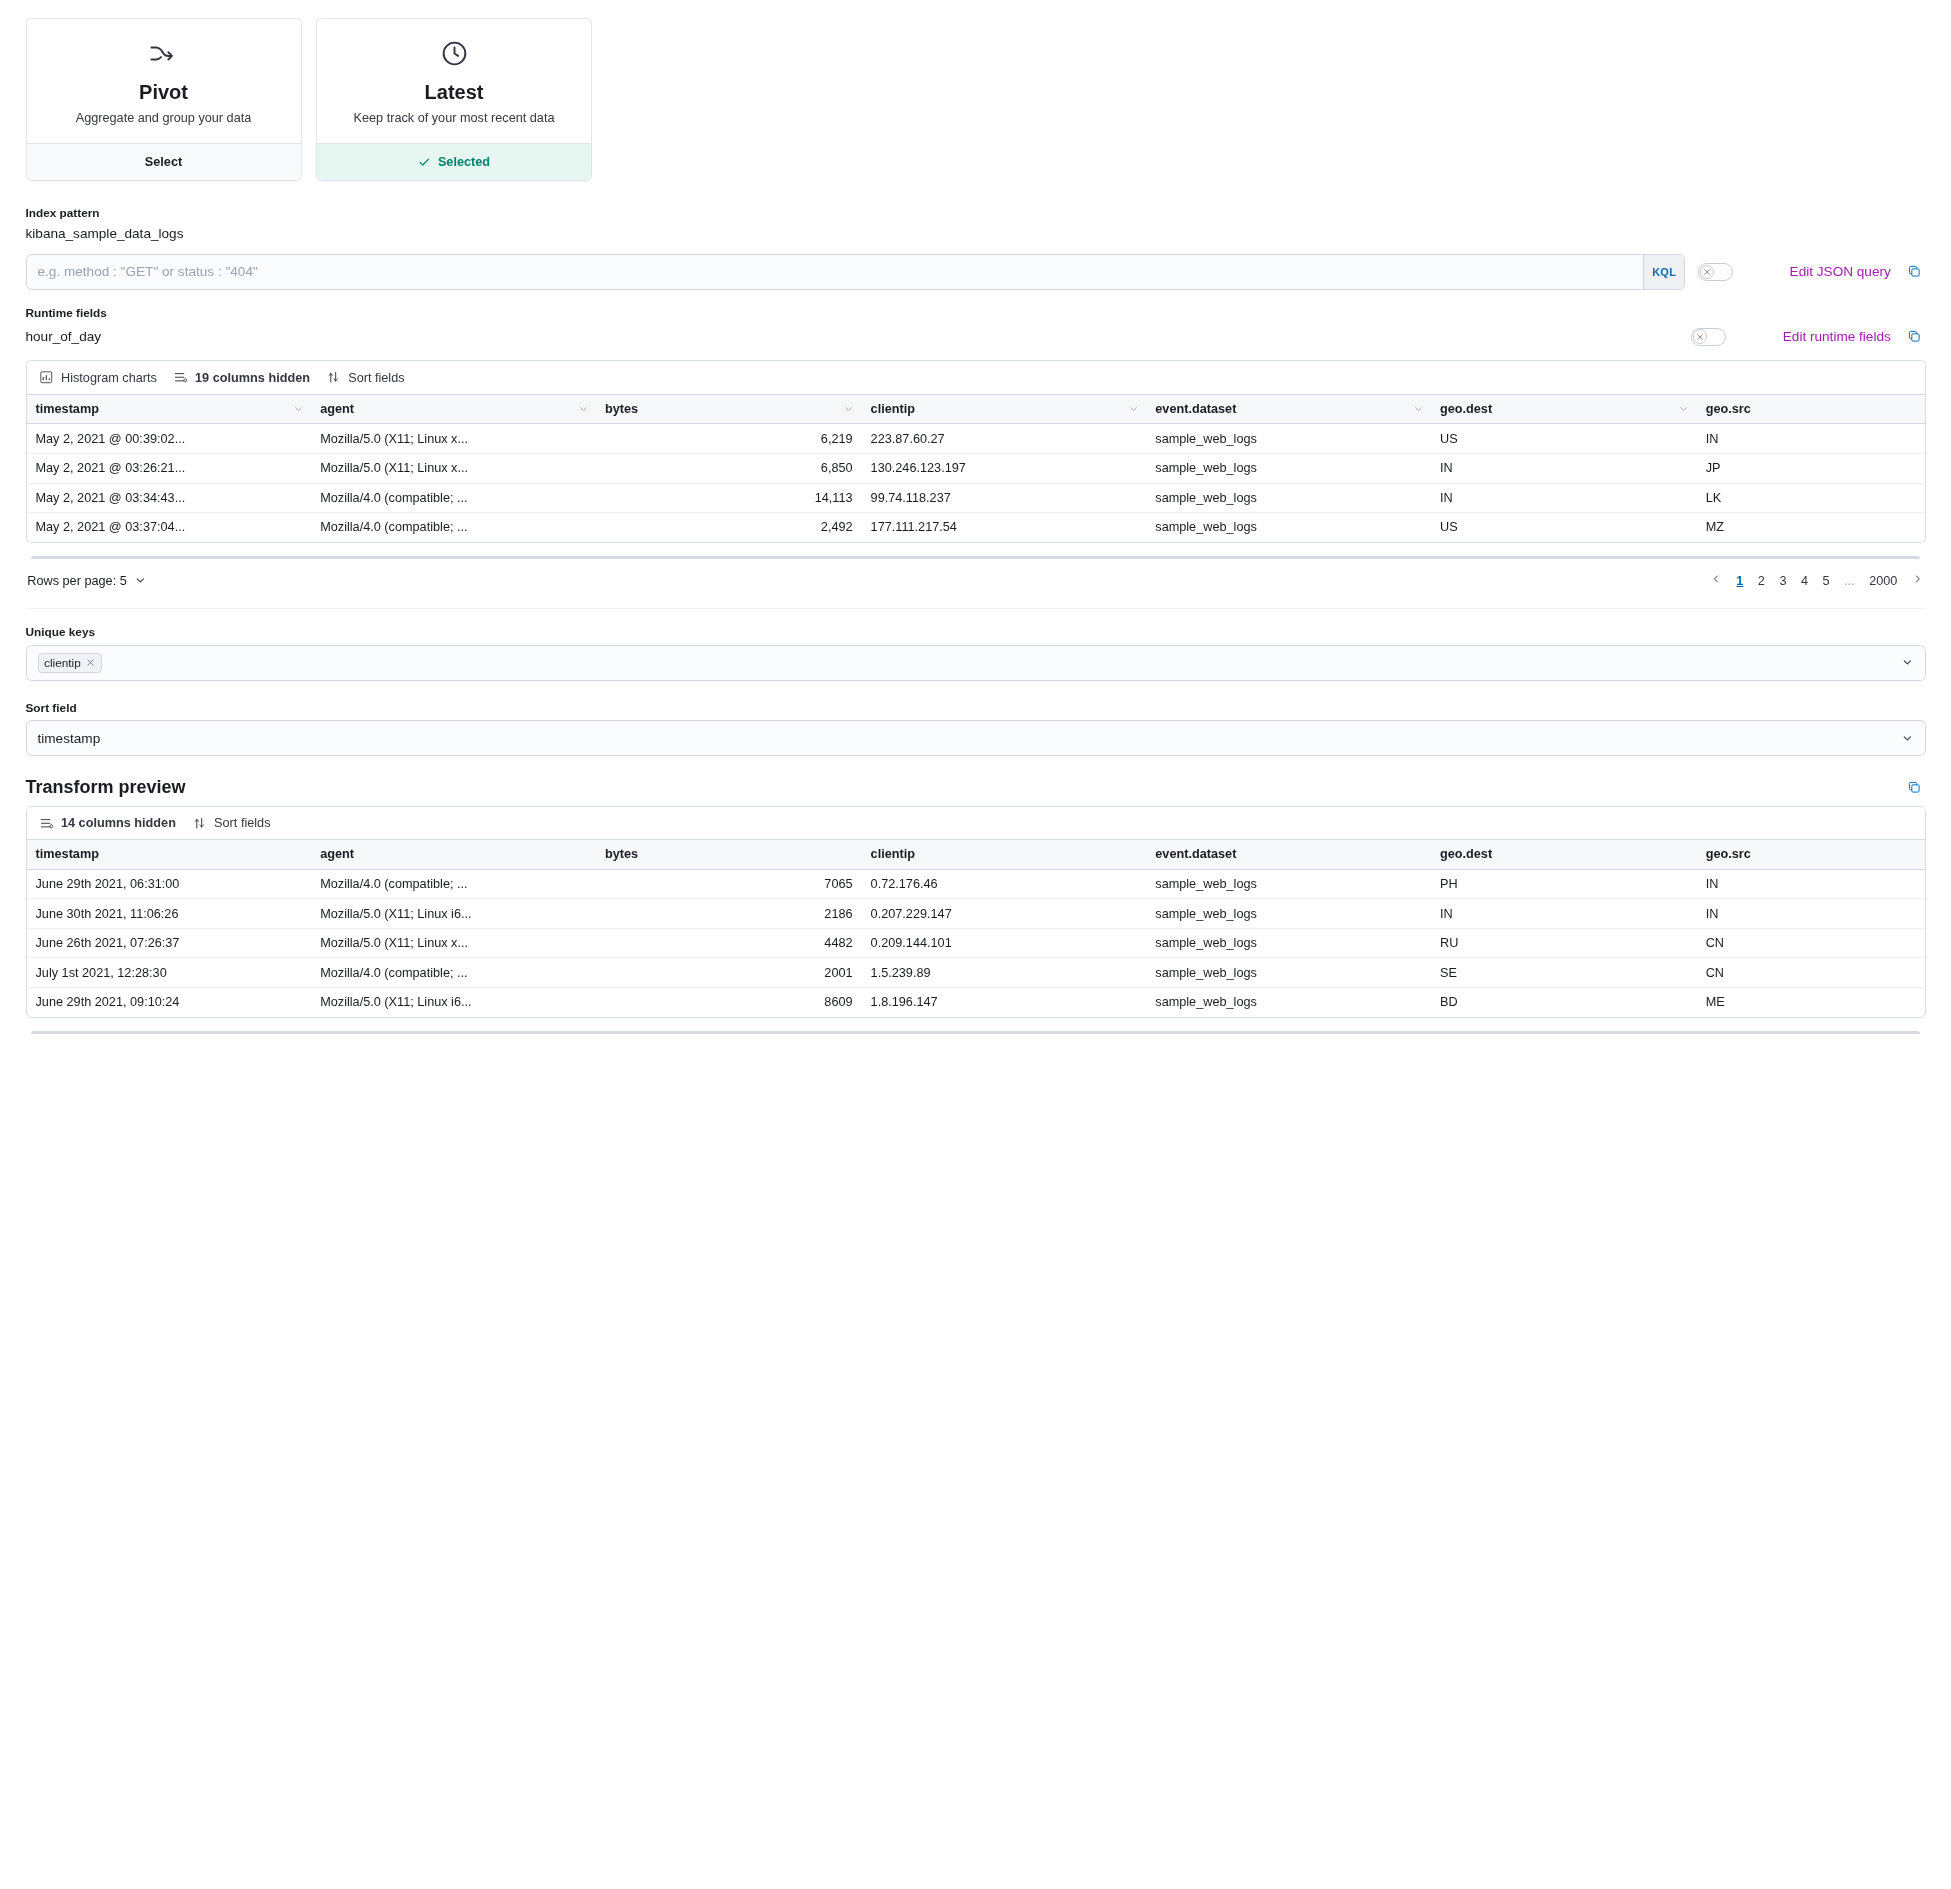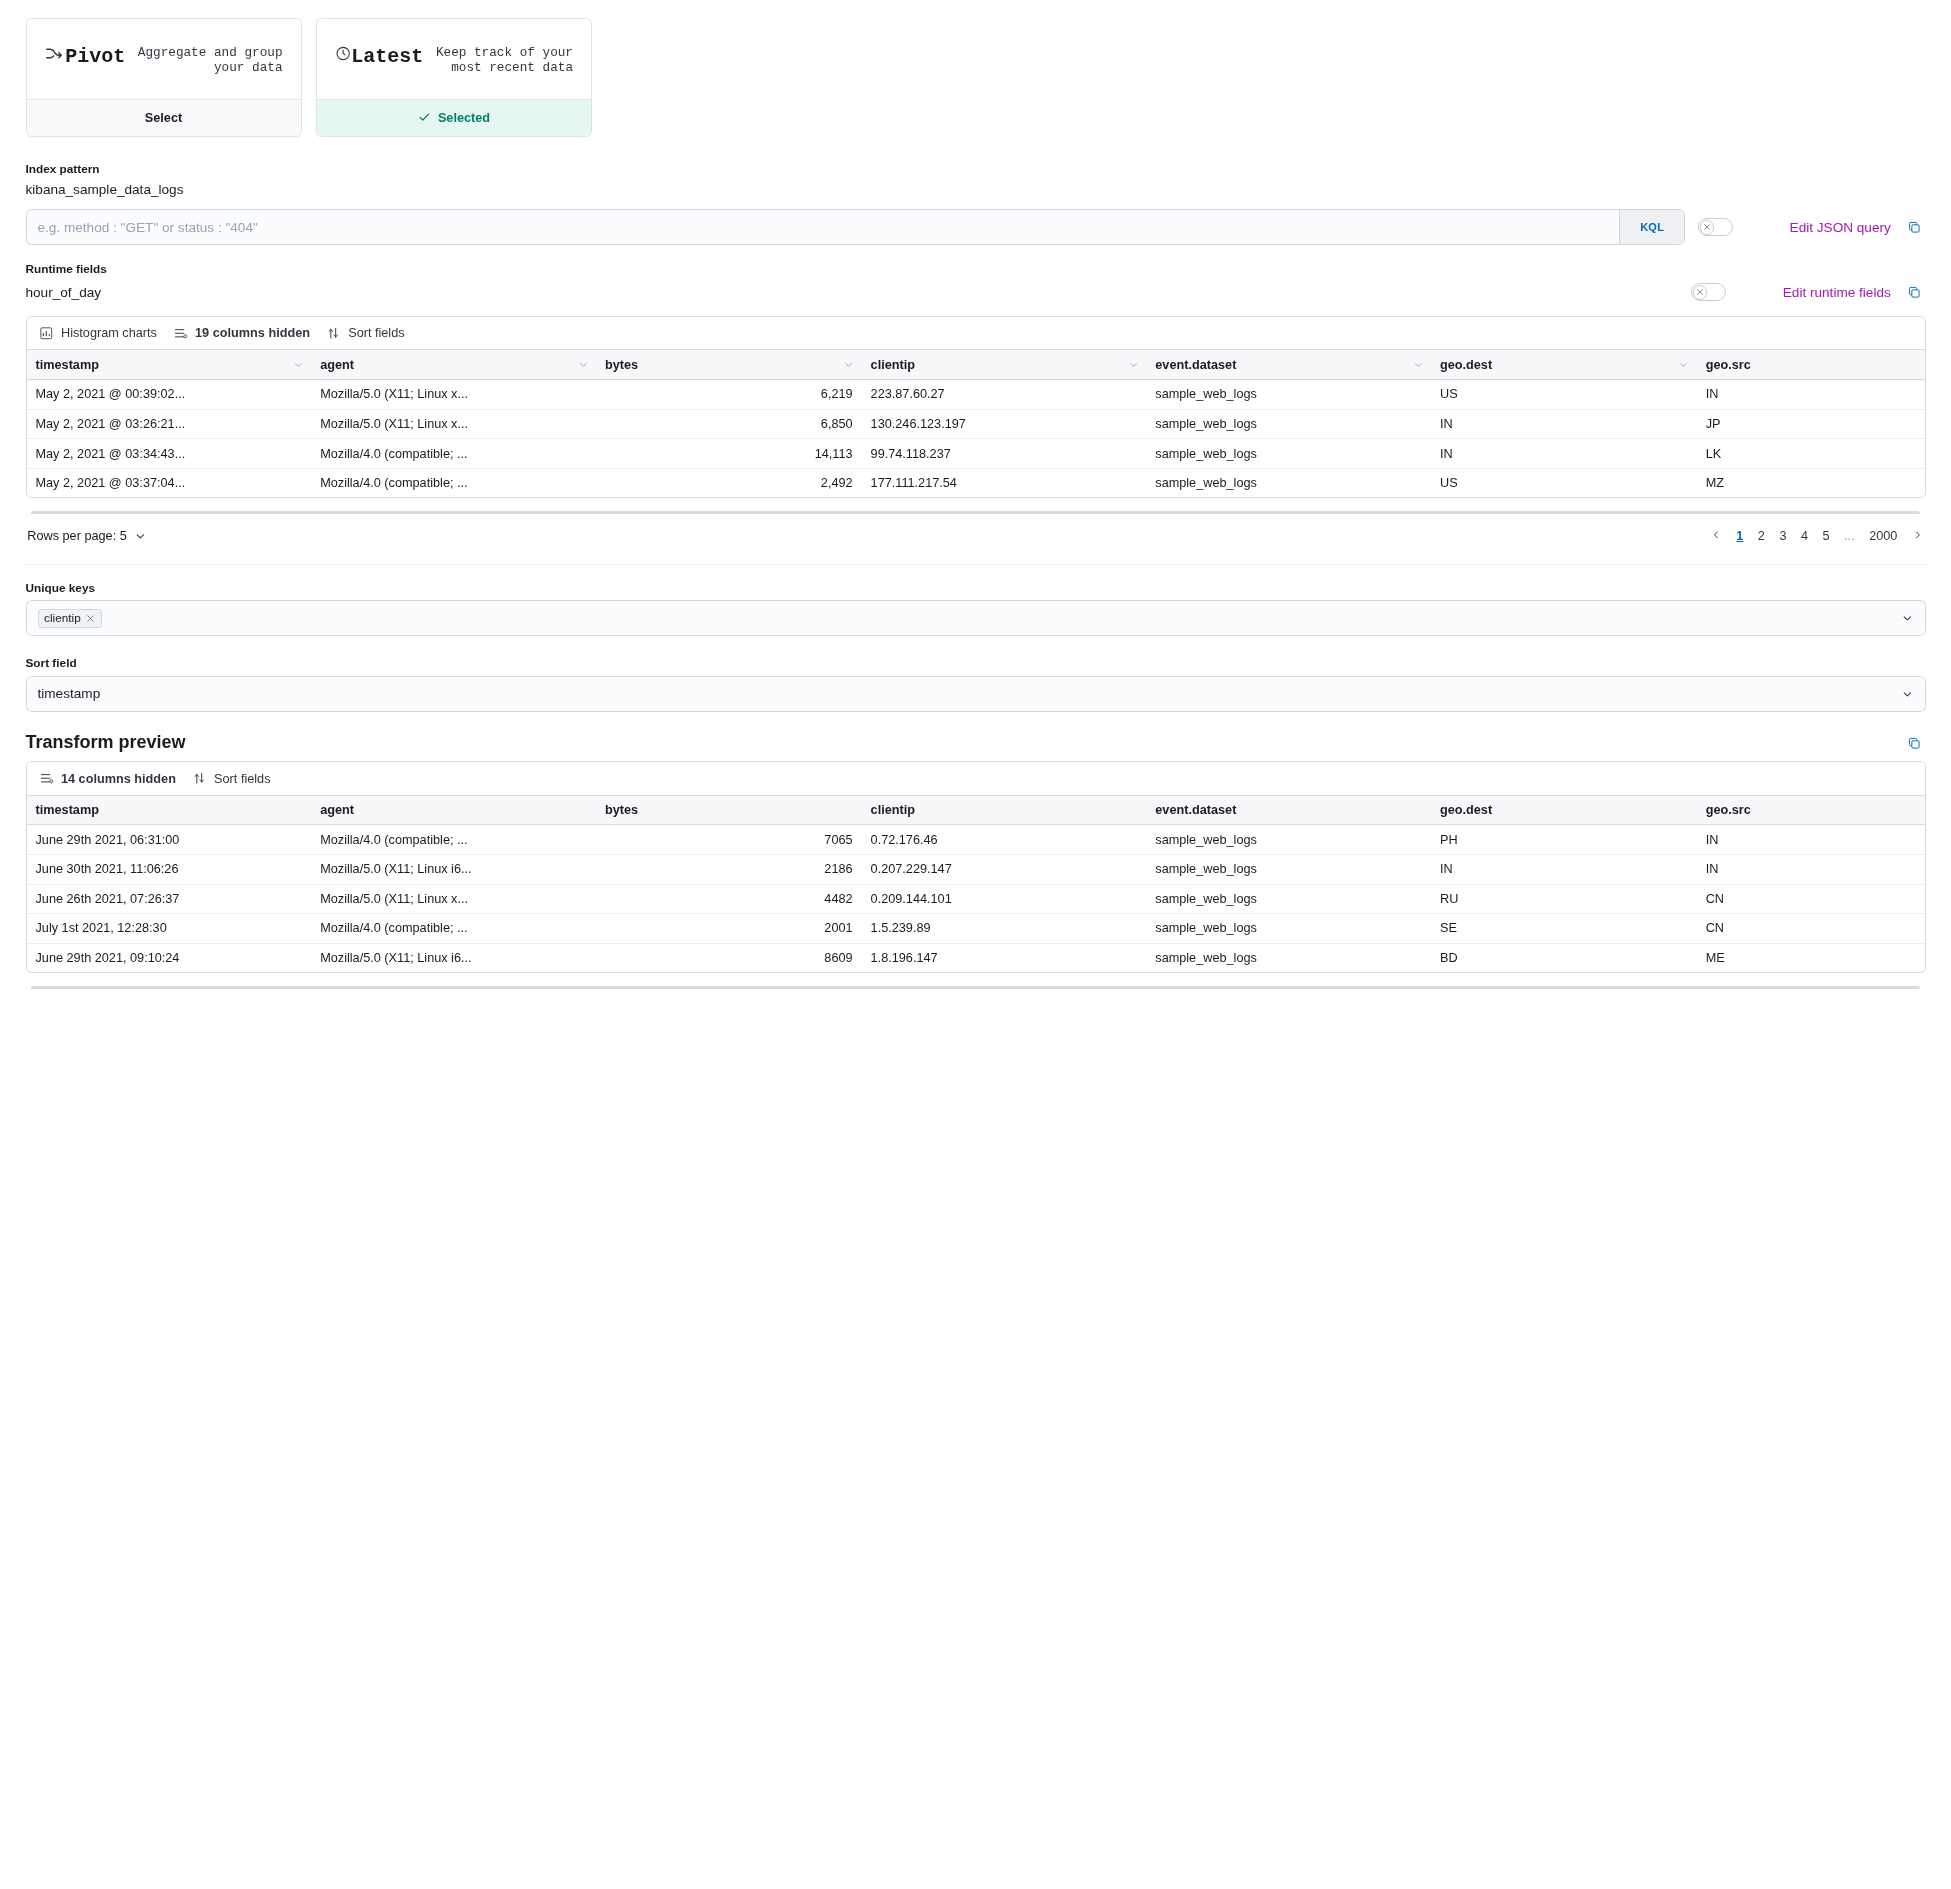--- a/index.html
+++ b/index.html
@@ -19,24 +19,23 @@
     border-radius: 5.5px;
     background: #fff;
     box-shadow: 0 0.9px 1.8px rgba(0,0,0,.03);
     display: flex;
     flex-direction: column;
   }
   .card-body {
     flex: 1;
     padding: 20px 18px 18px 18px;
     display: flex;
-    flex-direction: row;
+    flex-direction: column;
     align-items: center;
-    text-align: right;
-    font-family: Liberation Mono, monospace;
+    text-align: left;
   }
   .card-icon { width: 29px; height: 29px; color: #343741; margin-bottom: 12.7px; }
   .card-title { font-size: 20px; font-weight: 700; margin-bottom: 7.3px; }
   .card-desc  { font-size: 12.7px; color: #343741; }
   .card-footer {
     border-top: 0.9px solid #e1e4ea;
     padding: 11px;
     text-align: center;
     font-size: 12.7px;
     font-weight: 600;
@@ -106,21 +105,21 @@
     flex: 1;
     border: 0;
     outline: 0;
     background: transparent;
     padding: 0 11px;
     font-size: 13.6px;
     color: #343741;
   }
   .query-box input::placeholder { color: #98a2b3; }
   .kql-badge {
-    width: 65px;
+    width: 41px;
     background: #eef0f4;
     border-left: 0.9px solid #d1d6e0;
     display: flex; align-items: center; justify-content: center;
     font-size: 11px; font-weight: 700; color: #006bb4; letter-spacing: 0.3px;
   }
 
   
   .table-wrap {
     border: 0.9px solid #d6dae3;
     border-radius: 5.5px;

